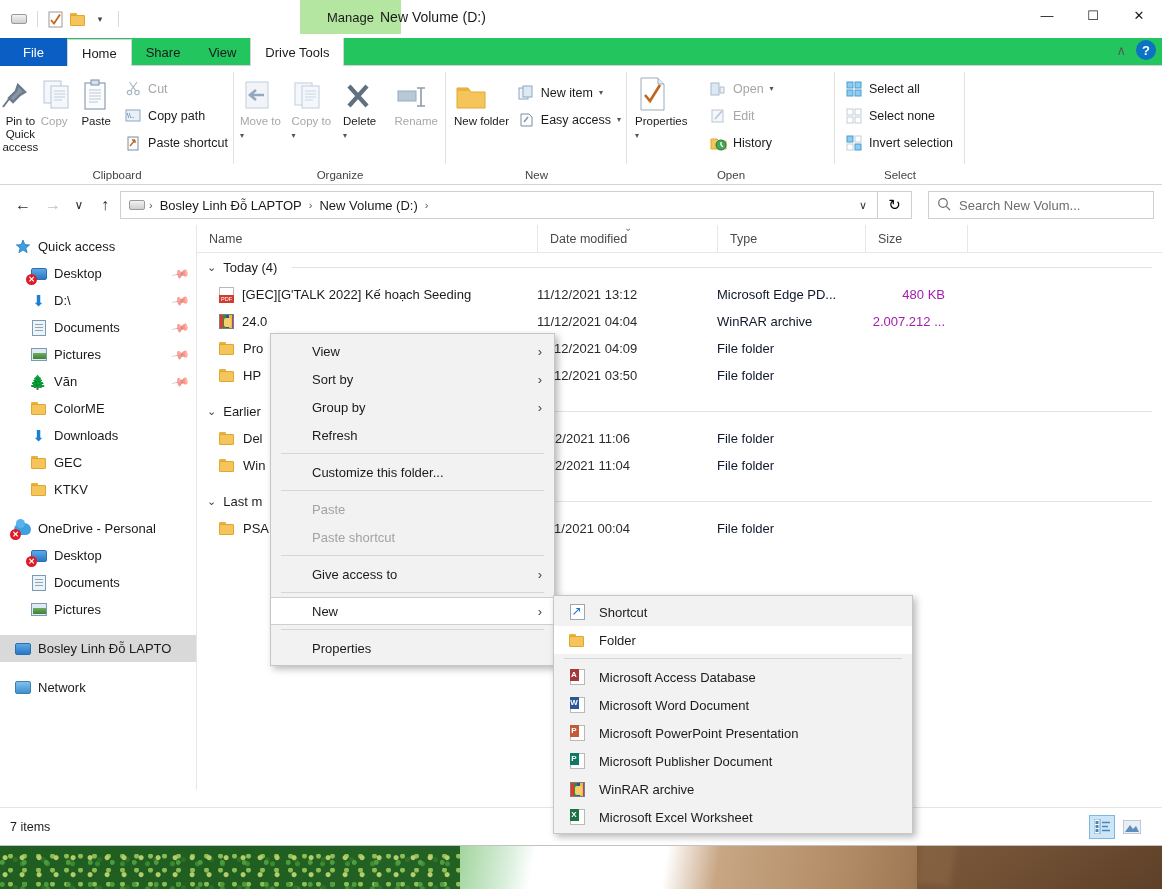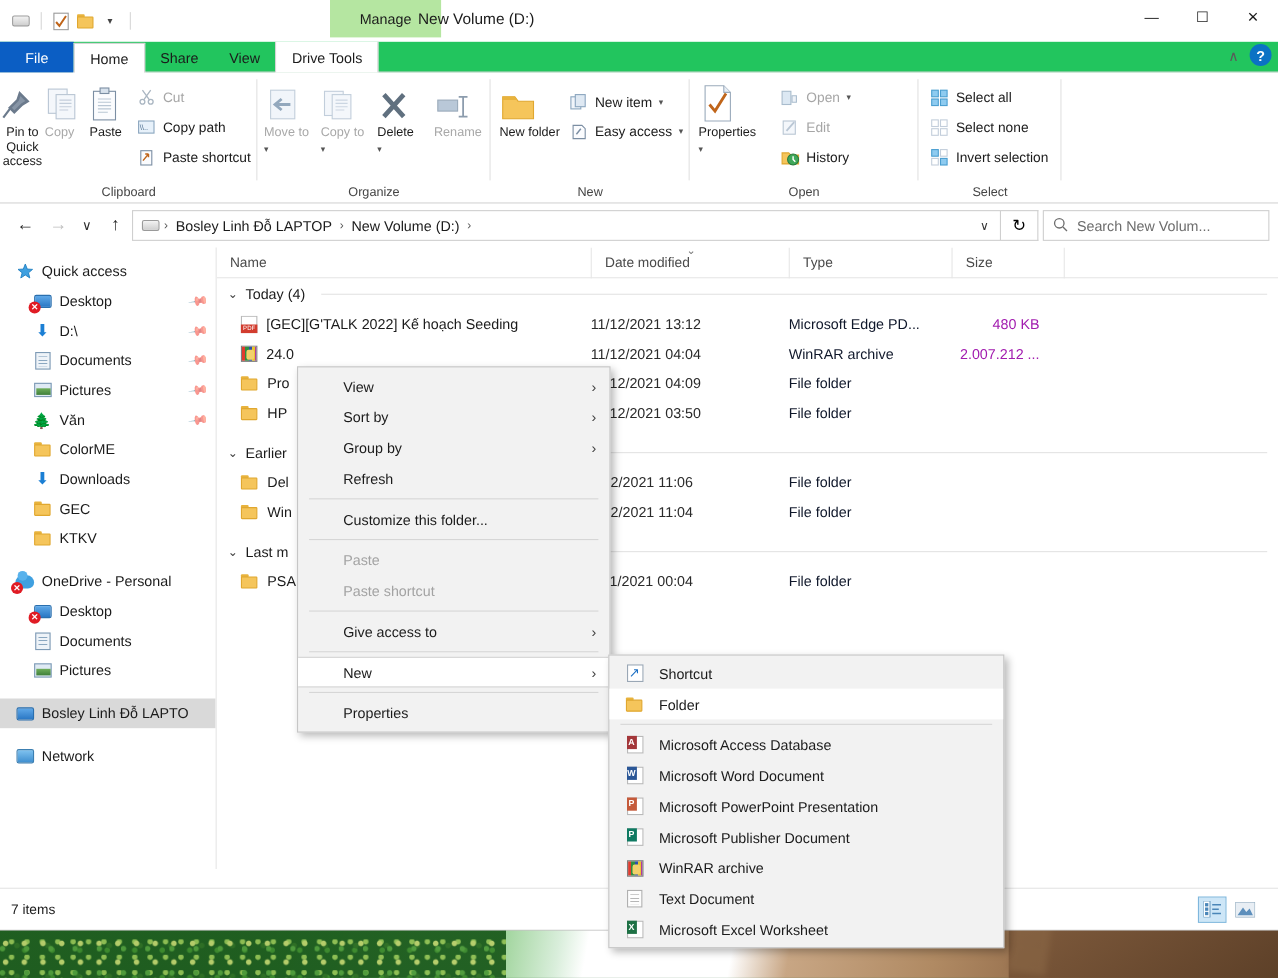--- a/index.html
+++ b/index.html
@@ -124,21 +124,21 @@
   .navbtn.small { width: 22px; font-size:12px; }
   .addrbox {
     flex:1; height:28px; border:1px solid #cfcfcf; background:#fff; display:flex; align-items:center;
     padding: 0 4px; gap:4px; font-size:13px; color:#1b1b1b;
   }
   .crumb { padding: 0 3px; white-space:nowrap; }
   .crumbsep { color:#555; font-size:11px; }
   .addr-chev { margin-left:auto; color:#333; font-size:11px; padding-right:6px;}
   .refreshbtn { width:34px; height:28px; border:1px solid #cfcfcf; border-left:none; display:flex; align-items:center; justify-content:center; font-size:15px;}
   .searchbox {
-    width: 206px; height:28px; margin-left:4px; border:1px solid #cfcfcf; display:flex; align-items:center;
+    width: 226px; height:28px; margin-left:16px; border:1px solid #cfcfcf; display:flex; align-items:center;
     gap:8px; padding: 0 8px; color:#6d6d6d; font-size:13px;
   }
 
   
   .main { display:flex; height: 565px; position:relative; }
 
   .navpane {
     width: 197px; border-right:1px solid #e6e6e6; background:#fff;
     padding-top: 8px; font-size:13px; color:#1b1b1b; overflow:hidden;
   }
@@ -938,26 +938,20 @@
       <span>Microsoft Publisher Document</span>
     </div>
     <div class="subitem">
       <span class="ic">
           <span class="rar-ic"></span>
         </span>
       <span>WinRAR archive</span>
     </div>
     <div class="subitem">
       <span class="ic">
-          <span class="txt-ic"></span>
-        </span>
-      <span>Text Document</span>
-    </div>
-    <div class="subitem">
-      <span class="ic">
         <span class="off-ic">
             <span class="badge" style="background:#1e7145">X</span>
           </span>
       </span>
       <span>Microsoft Excel Worksheet</span>
     </div>
   </div>
 
 </div>
 

